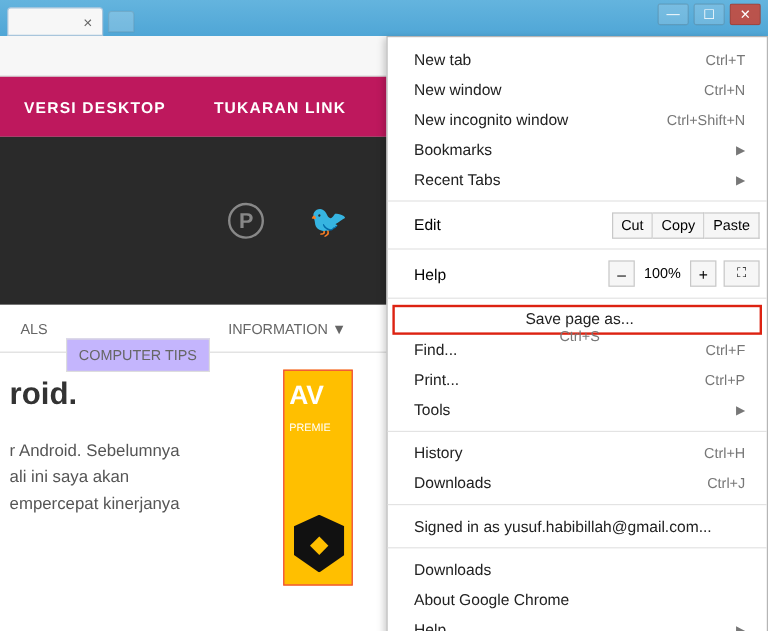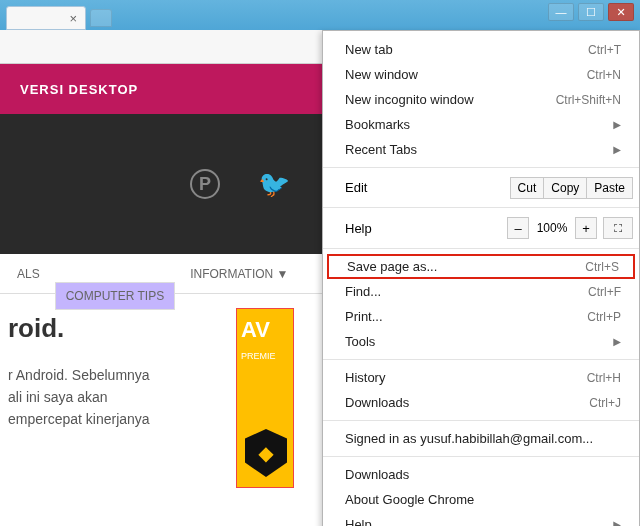--- a/index.html
+++ b/index.html
@@ -28,21 +28,21 @@
   .article { padding:14px 14px 0 8px; width:230px; font-size:14px; color:#555; line-height:1.6;}
   .article h2{ font-size:26px; font-weight:700; color:#333; margin-bottom:14px;}
   .ad { border:1px solid #ef4444; margin-top:14px; background:#ffbf00; width:58px; height:180px; margin-left:6px; position:relative; overflow:hidden;}
   .ad .txt{ color:#fff; font-size:22px; font-weight:700; padding:8px 4px;}
   .ad .shield{ position:absolute; bottom:10px; left:8px; width:42px; height:48px; background:#111; clip-path:polygon(50% 0,100% 20%,100% 70%,50% 100%,0 70%,0 20%); display:flex; align-items:center; justify-content:center; color:#ffbf00; font-size:20px;}
   
   .menu { position:absolute; top:30px; right:0; width:318px; background:#fff; border:1px solid #b5b5b5; box-shadow:-2px 2px 6px rgba(0,0,0,.2); z-index:50; padding:6px 0;}
   .mi { display:flex; align-items:center; justify-content:space-between; padding:4px 18px 4px 22px; font-size:13px; color:#222; height:25px;}
   .mi .sub-arrow{ color:#777; font-size:10px;}
   .mi .sc{ color:#777; font-size:12px;}
-  .mi.hl{ border:2px solid #d21; margin:0 4px; padding:2px 14px 2px 18px;}
+  .mi.hl{ border:2px solid #d21; margin:0 4px; padding:2px 14px 2px 18px;flex-direction:column;}
   .sep{ height:1px; background:#e3e3e3; margin:5px 0;}
   .edit-row{ display:flex; align-items:center; padding:2px 6px 2px 22px; height:29px;}
   .edit-row .lbl{ font-size:13px; flex:1;}
   .btngrp{ display:flex;}
   .mini{ border:1px solid #c8c8c8; background:#f6f6f6; font-size:12px; height:22px; padding:0 7px; display:flex; align-items:center; }
   .mini + .mini{ border-left:none;}
   .zoom-row{ display:flex; align-items:center; padding:2px 6px 2px 22px; height:30px;}
   .zoom-row .lbl{ font-size:13px; flex:1;}
   .zbtn{ border:1px solid #c8c8c8; background:#f6f6f6; width:22px; height:22px; font-size:13px; display:flex; align-items:center; justify-content:center;}
   .zval{ border:none; background:none; width:46px; text-align:center; font-size:12px;}
@@ -70,20 +70,21 @@
   <div class="hamburger">
       <span></span>
       <span></span>
       <span></span>
     </div>
 </div>
 
 <div class="content">
   <div class="bluebar">
     <div class="link">VERSI DESKTOP</div>
+    <div class="link">TUKARAN LINK</div>
   </div>
   <div class="darkband">
     <span class="social" style="border:2px solid #888;border-radius:50%;width:30px;height:30px;display:flex;align-items:center;justify-content:center;font-size:18px;">P</span>
     <span class="social">🐦</span>
     <span class="social" style="font-size:20px">in</span>
     <span class="social">f</span>
     <span class="social" style="font-size:20px">g⁺</span>
   </div>
   <div class="navtabs">
     <div class="navtab">ALS</div>

